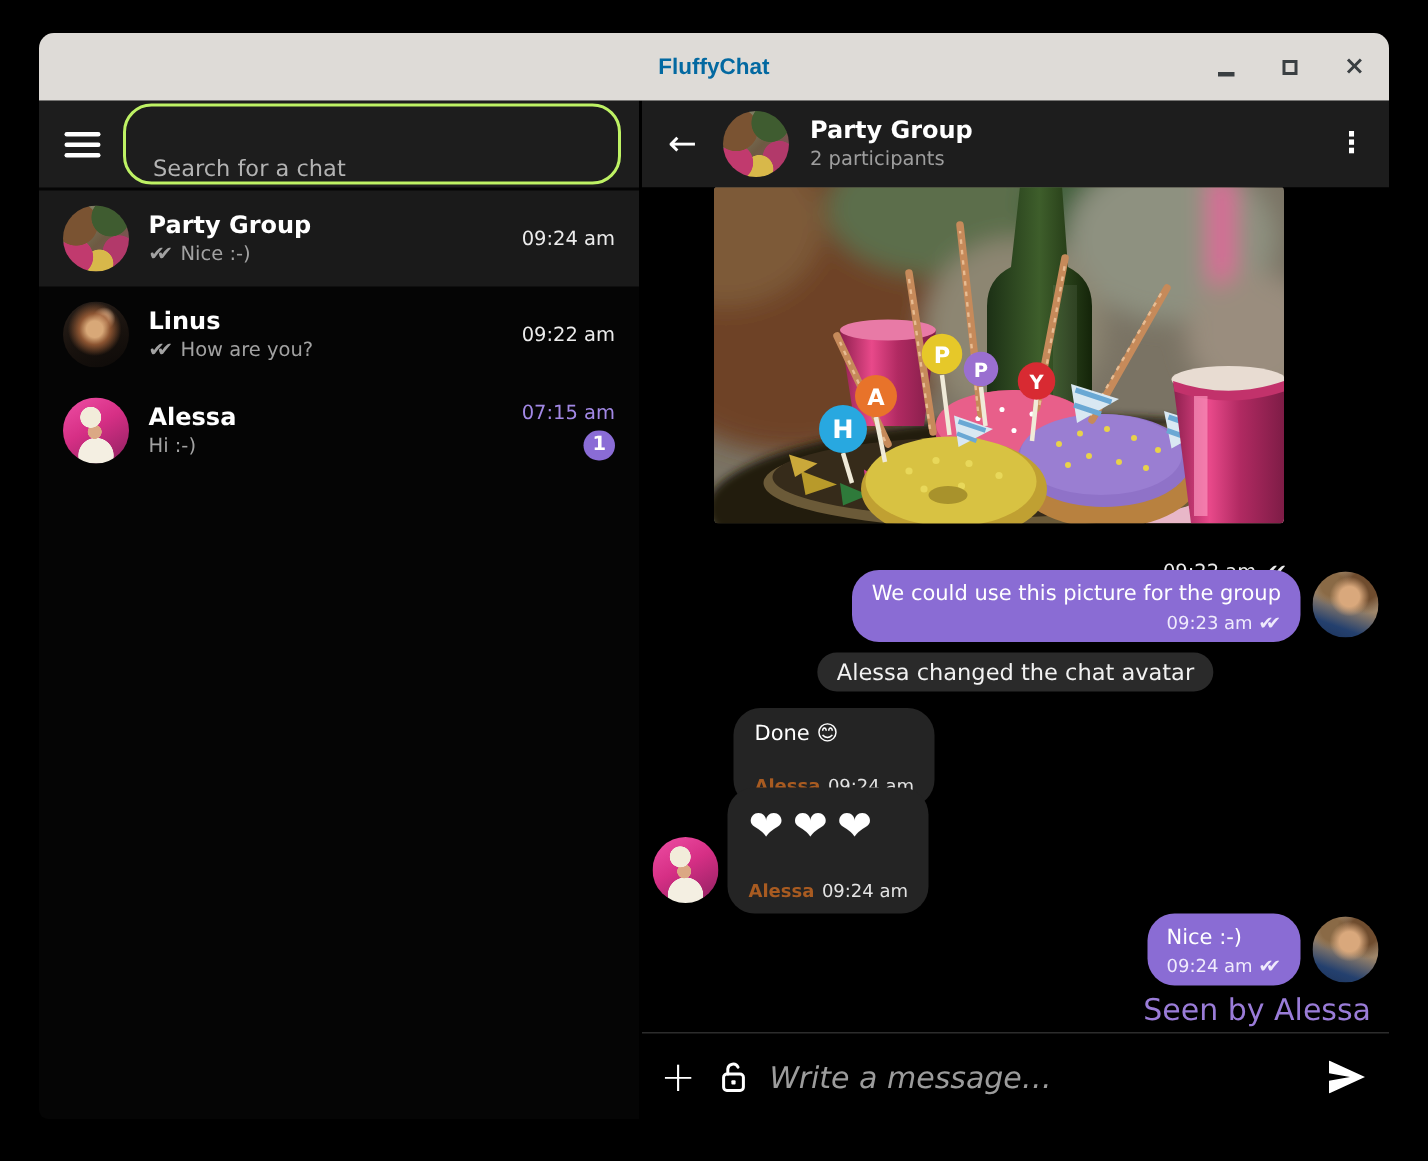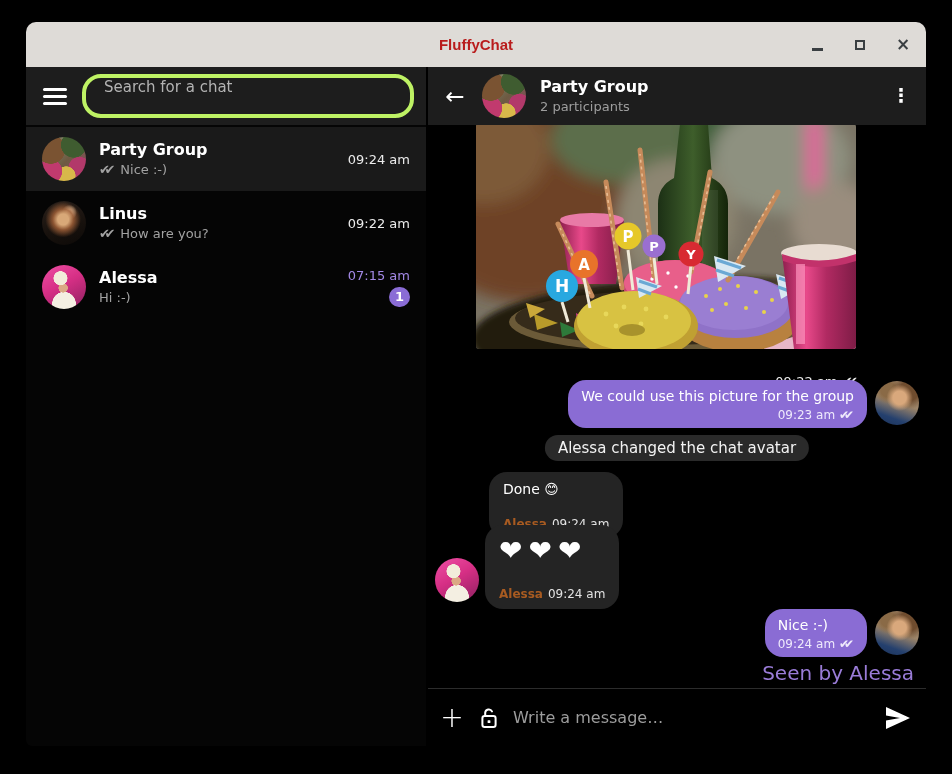--- a/index.html
+++ b/index.html
@@ -8,39 +8,39 @@
   .stage { position:absolute; left:0; top:0; width:952px; height:774px; background:#000; }
 
   
   .window { position:absolute; left:26px; top:22px; width:900px; height:724px;
     border-radius:10px 10px 6px 6px; overflow:hidden; background:#000;
     display:flex; flex-direction:column; }
 
   .titlebar { height:45px; background:#dedbd7; position:relative; flex:0 0 45px;
     display:flex; align-items:center; justify-content:center; }
   .titlebar .title { font-family:"Liberation Sans", sans-serif; font-weight:bold;
-    font-size:15px; color:#b91c1c; }
+    font-size:15px; color:#0369a1; }
   .win-controls { position:absolute; right:14px; top:0; height:45px;
     display:flex; align-items:center; gap:25px; }
   .wbtn { width:18px; height:18px; display:flex; align-items:center; justify-content:center;
     cursor:pointer; }
   .min-glyph { width:11px; height:3px; background:#3a3f42; margin-top:9px; }
   .max-glyph { width:10px; height:10px; border:2px solid #3a3f42; }
   .close-glyph { font-size:17px; font-weight:bold; color:#3a3f42; line-height:1; }
 
   .appbody { flex:1; display:flex; background:#000; min-height:0; }
 
   
   .sidebar { width:400px; flex:0 0 400px; display:flex; flex-direction:column; background:#050505; }
   .s-header { height:58px; flex:0 0 58px; background:#1d1d1d; display:flex; align-items:center;
     padding:0 12px 0 17px; gap:15px; }
   .burger { width:24px; height:17px; display:flex; flex-direction:column; justify-content:space-between; cursor:pointer; }
   .burger i { display:block; height:3px; border-radius:1.5px; background:#fff; }
-  .search-pill { flex:1; height:44px; border:4px solid #bef264; border-radius:19px;
-    background:transparent; display:flex; align-items:flex-start; }
+  .search-pill { flex:1; height:54px; border:2px solid #bef264; border-radius:19px;
+    background:transparent; display:flex; align-items:flex-end; }
   .search-pill input { width:100%; background:transparent; border:none; outline:none;
     color:#ddd; font-size:15px; padding:0 18px; font-family:"DejaVu Sans", sans-serif; }
   .search-pill input::placeholder { color:#b3b3b3; opacity:1; }
 
   .chat-list { flex:1; overflow:hidden; padding-top:2px; }
   .chat-row { height:64px; display:flex; align-items:center; padding:0 16px; gap:13px; cursor:pointer; }
   .chat-row.selected { background:#1a1a1a; }
   .avatar { width:44px; height:44px; border-radius:50%; flex:0 0 44px; overflow:hidden; }
   .row-mid { flex:1; min-width:0; display:flex; flex-direction:column; gap:3px; }
   .row-name { font-size:16px; font-weight:bold; color:#fff; line-height:1.15; }
@@ -88,21 +88,21 @@
   .own-av2  { position:absolute; right:7px;  top:486px; }
   .seen-row { position:absolute; right:12px; top:536px; font-size:20px; color:#9a7cd8; }
 
   
   .composer { height:58px; flex:0 0 58px; background:#000; border-top:1px solid #2c2c2c;
     display:flex; align-items:center; padding:0 15px 0 11px; gap:14px; }
   .plus-btn { color:#fff; font-size:28px; font-weight:300; line-height:1; width:26px;
     text-align:center; cursor:pointer; }
   .lock-ico { flex:0 0 20px; display:flex; align-items:center; }
   .msg-input { flex:1; background:transparent; border:none; outline:none; color:#ddd;
-    font-size:16px; font-family:"DejaVu Sans", sans-serif; }
+    font-size:20px; font-family:"DejaVu Sans", sans-serif;font-style:italic; }
   .msg-input::placeholder { color:#9c9c9c; opacity:1; }
   .send-btn { flex:0 0 26px; cursor:pointer; display:flex; align-items:center; }
 
   
   .av-party { background:
     radial-gradient(circle at 72% 18%, #3f5c30 0 26%, rgba(0,0,0,0) 27%),
     radial-gradient(circle at 20% 28%, #7a5332 0 30%, rgba(0,0,0,0) 31%),
     radial-gradient(circle at 18% 78%, #c13a6e 0 24%, rgba(0,0,0,0) 25%),
     radial-gradient(circle at 55% 88%, #d8b84a 0 20%, rgba(0,0,0,0) 21%),
     radial-gradient(circle at 85% 70%, #b2396a 0 22%, rgba(0,0,0,0) 23%),

